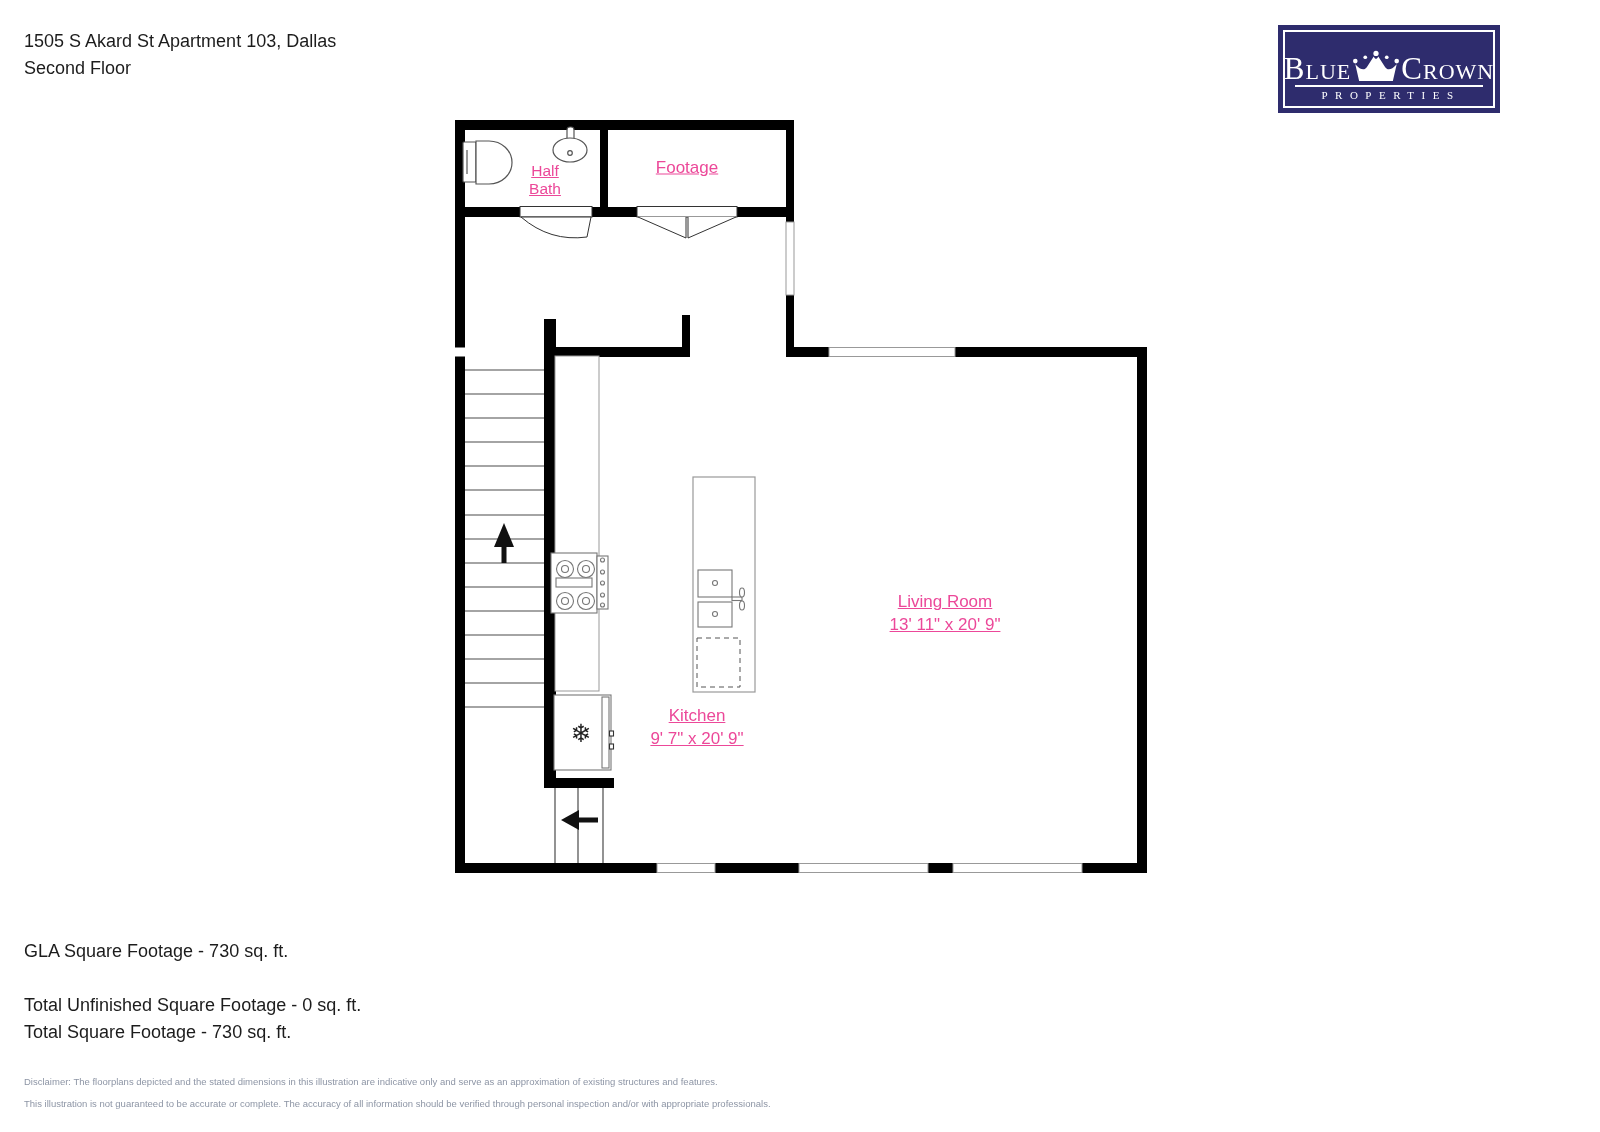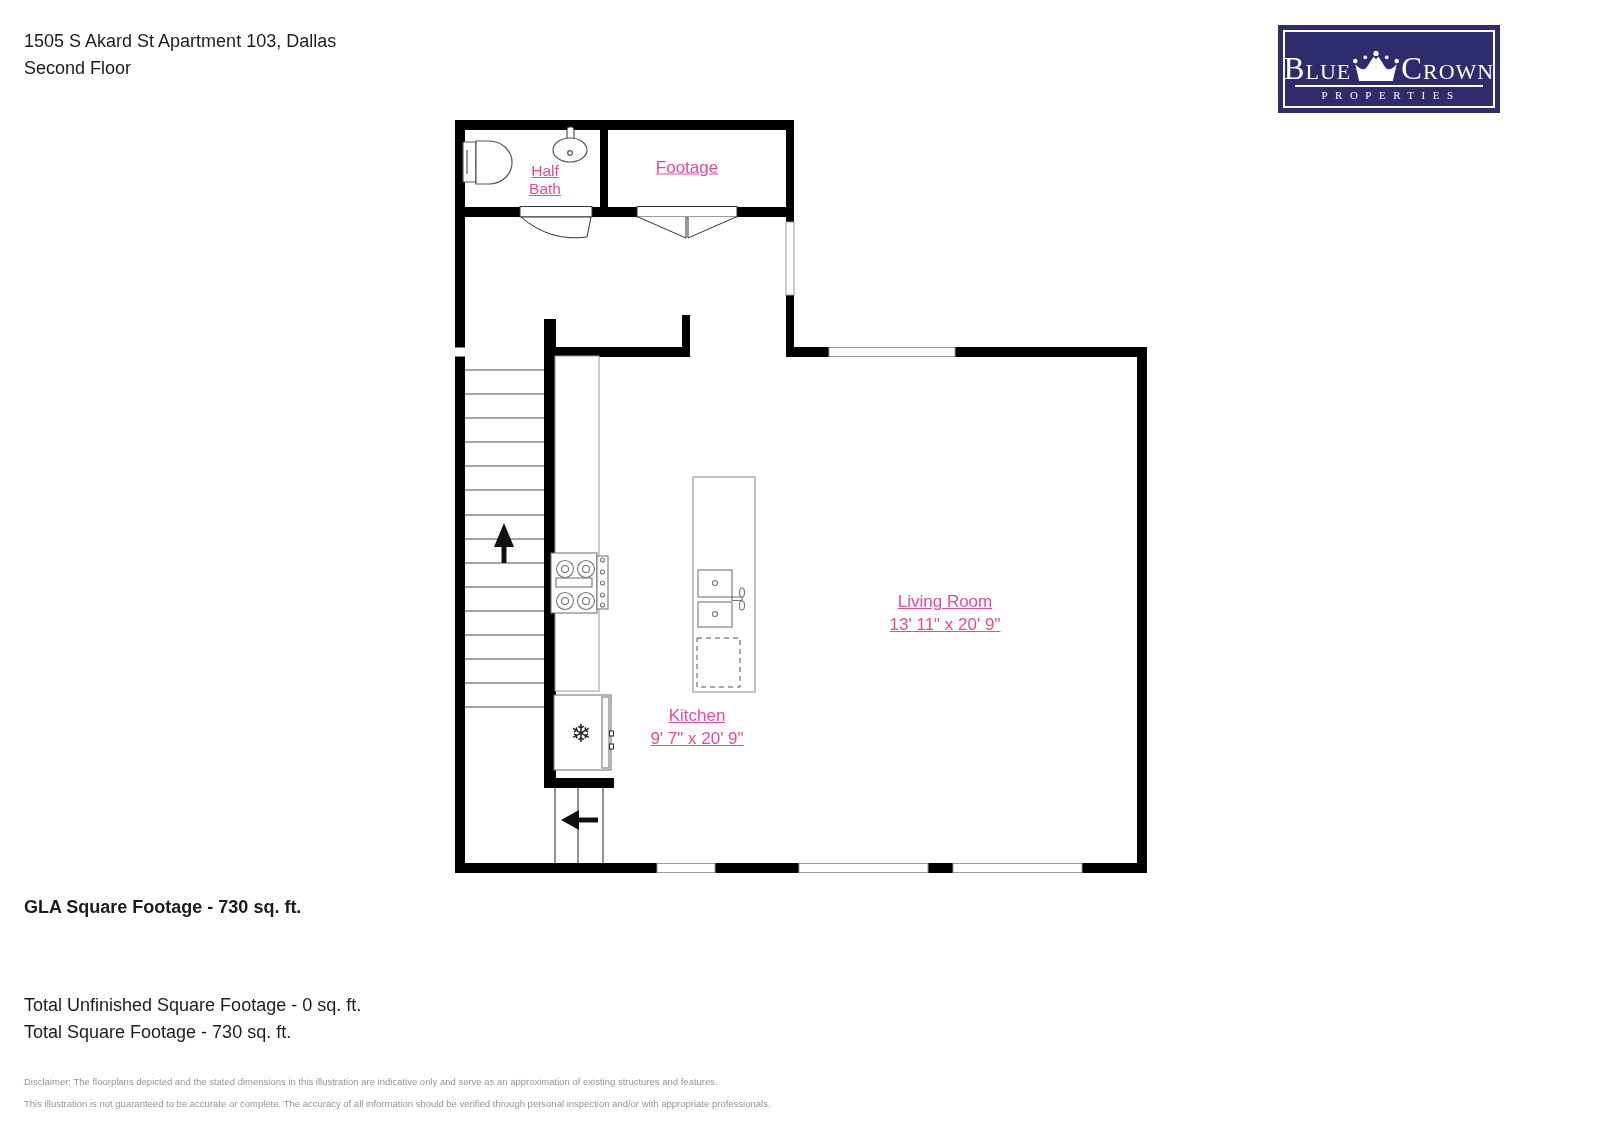--- a/index.html
+++ b/index.html
@@ -188,20 +188,20 @@
   <div class="roomlbl" style="left:687px;top:167px;">Footage</div>
   <div class="roomlbl" style="left:945px;top:577px;margin-top:36px;">
     <div>Living Room</div>
     <div>13' 11" x 20' 9"</div>
   </div>
   <div class="roomlbl" style="left:697px;top:727px;">
     <div>Kitchen</div>
     <div>9' 7" x 20' 9"</div>
   </div>
 
-  <div class="ftr-line" style="top:897px;font-weight:bold;">GLA Square Footage - 730 sq. ft.</div>
+  <div class="ftr-line" style="top:941px;">GLA Square Footage - 730 sq. ft.</div>
   <div class="ftr-line" style="top:995px;">Total Unfinished Square Footage - 0 sq. ft.</div>
   <div class="ftr-line" style="top:1022px;">Total Square Footage - 730 sq. ft.</div>
 
   <div class="disc-line" style="top:1098px;">This illustration is not guaranteed to be accurate or complete. The accuracy of all information should be verified through personal inspection and/or with appropriate professionals.</div>
   <div class="disc-line" style="top:1076px;">Disclaimer: The floorplans depicted and the stated dimensions in this illustration are indicative only and serve as an approximation of existing structures and features.</div>
 
 </div>
 
 </body></html>

